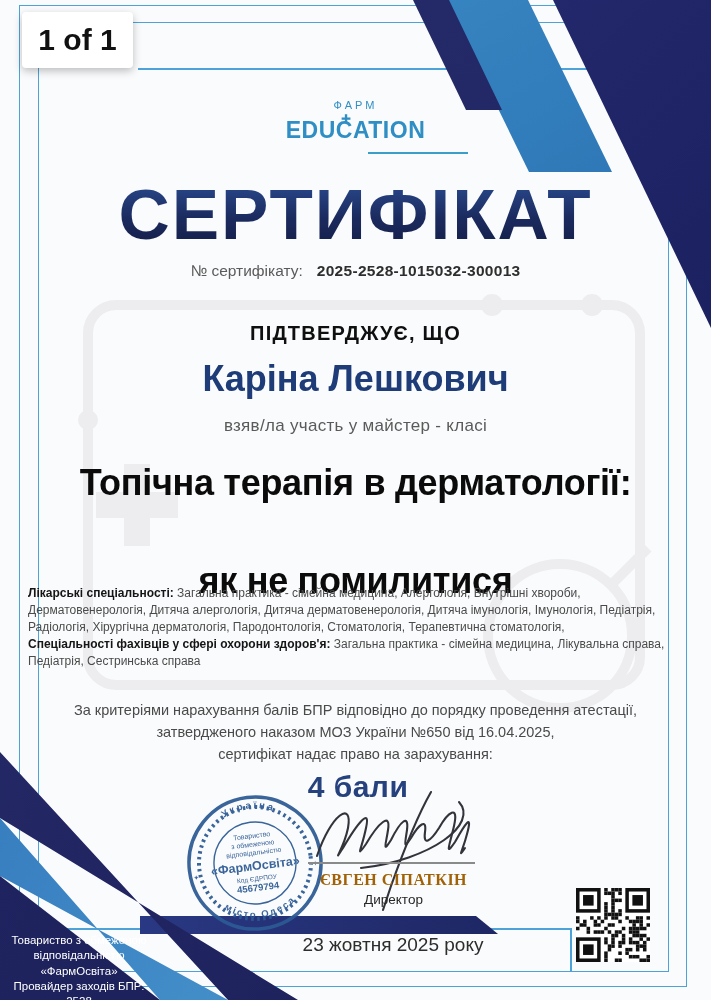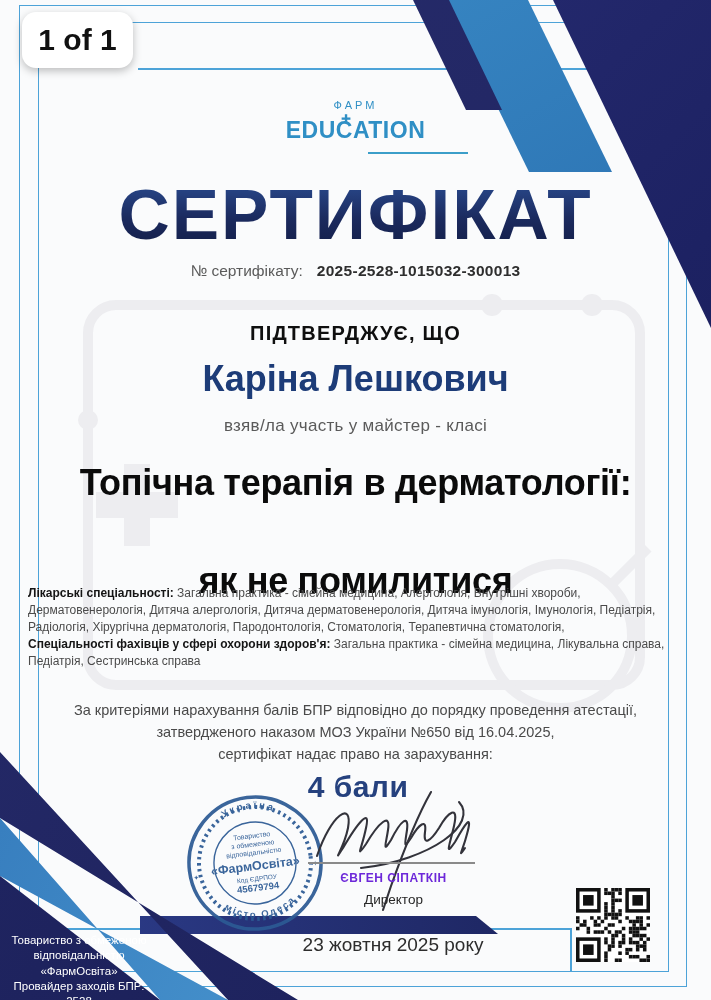--- a/index.html
+++ b/index.html
@@ -20,21 +20,21 @@
         background:linear-gradient(115deg,#272c6c,#191e56);}
   .bl-b{clip-path:polygon(0 818px,0 876px,228px 1000px,160px 1000px);
         background:linear-gradient(115deg,#2a6cb2,#55a6da);}
   .bl-c{clip-path:polygon(0 876px,0 1000px,160px 1000px);
         background:linear-gradient(115deg,#232868,#171c50);}
   
   .frame{position:absolute;border:1.5px solid #4da3d8;pointer-events:none;}
   .fseg{position:absolute;background:#4da3d8;pointer-events:none;}
   
   .badge{position:absolute;left:22px;top:12px;width:111px;height:56px;background:#fff;
-         border-radius:14px;box-shadow:0 3px 8px rgba(0,0,0,.25);display:flex;
+         border-radius:4px;box-shadow:0 3px 8px rgba(0,0,0,.25);display:flex;
          align-items:center;justify-content:center;font-size:30px;font-weight:700;color:#111;z-index:8;}
   
   .wm{position:absolute;left:0;top:0;z-index:1;pointer-events:none;}
   
   .z{z-index:4;}
   .center{left:25px;right:25px;text-align:center;}
   .logo-top{top:99px;font-size:11px;letter-spacing:3px;color:#2f8fc5;font-weight:400;}
   .logo-main{top:117px;font-size:23px;font-weight:800;color:#2f8fc5;letter-spacing:.5px;}
   .logo-plus{left:341px;top:112px;font-size:12px;color:#2f8fc5;z-index:5;}
   .logo-line{left:368px;top:152px;width:100px;height:2px;background:#3b9ec9;}
@@ -49,21 +49,21 @@
   .took-part{top:416px;font-size:17px;color:#5a5a5a;letter-spacing:.3px;}
   .event{font-weight:700;color:#0b0b0b;font-size:36px;letter-spacing:-.3px;}
   .event1{top:462px;} .event2{top:516px;margin-top:44px;}
   .specs{left:28px;right:24px;top:585px;font-size:12px;line-height:1.42;color:#4b4b4b;text-align:left;}
   .specs b{color:#151515;font-weight:700;}
   .specs p{margin:0;}
   .criteria{top:700px;left:55px;right:55px;font-size:14.5px;color:#4a4a4a;line-height:1.5;text-align:center;}
   .points{top:770px;left:30px;right:25px;text-align:center;font-size:30px;font-weight:800;color:#25417e;letter-spacing:.5px;}
   .sig-line{left:308px;top:862px;width:167px;height:1.5px;background:#8a8a8a;}
   .signer{left:296px;width:195px;text-align:center;color:#262626;}
-  .signer-name{top:871px;font-size:12px;font-weight:800;letter-spacing:.5px;color:#6d28d9;}
+  .signer-name{top:871px;font-size:16px;font-weight:800;letter-spacing:.5px;color:#a16207;font-family:Liberation Serif, serif;}
   .signer-role{top:892px;font-size:13.5px;}
   .signer-org{top:908px;font-size:13.5px;}
   .date{top:934px;left:75px;right:0;text-align:center;font-size:19px;color:#2d2d2d;}
   .footer-org{left:6px;top:933px;width:146px;text-align:center;color:#fff;
               font-size:11.5px;line-height:1.33;z-index:6;}
 </style>
 </head>
 <body>
 
 <div class="page">

